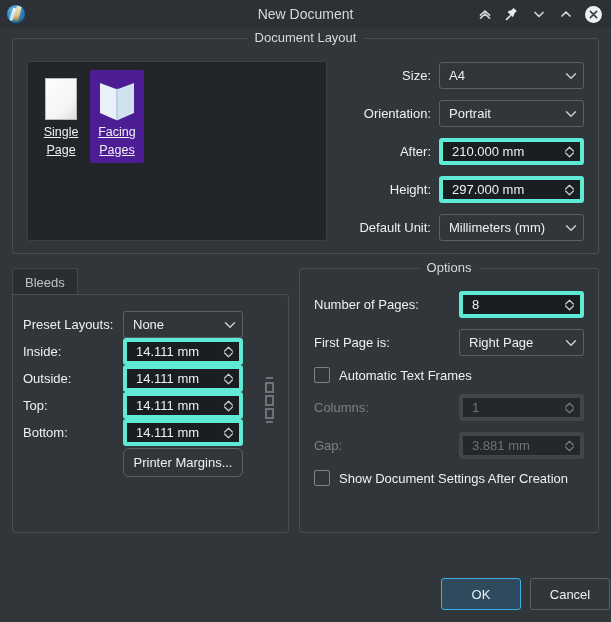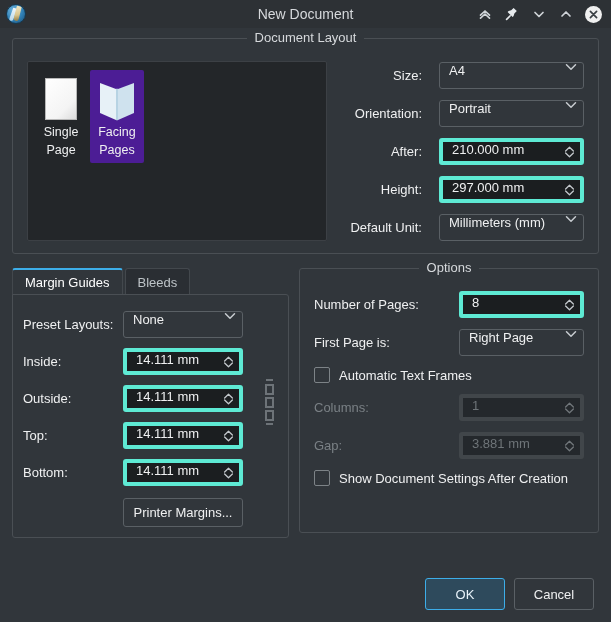--- a/index.html
+++ b/index.html
@@ -117,20 +117,21 @@
   }
   .page-type-list {
     width: 300px;
     background: #232629;
     border: 1px solid #3c4045;
     border-radius: 2px;
     padding: 8px 6px;
     display: flex;
     align-items: flex-start;
     gap: 2px;
+    text-decoration: underline;
   }
   .page-type {
     width: 54px;
     padding: 6px 2px 5px 2px;
     border-radius: 2px;
     text-align: center;
     cursor: pointer;
   }
   .page-type.selected { background: #4c1d95; }
   .pt-icon { height: 46px; display: flex; align-items: center; justify-content: center; }
@@ -150,36 +151,37 @@
   .fields {
     flex: 1;
     display: flex;
     flex-direction: column;
     justify-content: space-between;
     padding-top: 1px;
   }
   .field-row {
     display: flex;
     align-items: center;
-    gap: 17px;
+    gap: 8px;
   }
   .field-label {
     flex: 1;
     text-align: right;
     font-size: 13px;
     color: #eff0f1;
     white-space: nowrap;
   }
 
   
   .combo, .spin {
     width: 145px;
     height: 27px;
     border-radius: 3px;
     display: flex;
+    align-items: center;
     padding: 0 4px 0 9px;
     font-size: 13px;
     position: relative;
     cursor: pointer;
   }
   .combo {
     background: #31363b;
     border: 1px solid #5a6065;
   }
   .spin {
@@ -237,21 +239,21 @@
     border-radius: 0 3px 3px 3px;
     margin-top: -1px;
     padding: 16px 10px 10px 10px;
     display: flex;
     gap: 6px;
   }
   .margin-fields {
     flex: 1;
     display: flex;
     flex-direction: column;
-    gap: 10px;
+    gap: 0;
   }
   .mf-row { display: flex; align-items: center; gap: 8px; }
   .mf-label {
     width: 92px;
     text-align: left;
     font-size: 13px;
     white-space: nowrap;
   }
   .mf-row .combo, .mf-row .spin { width: 120px; }
 
@@ -269,21 +271,21 @@
     border: 1px solid #5a6065;
     background: #31363b;
     color: #eff0f1;
     font-size: 13px;
     font-family: "Liberation Sans", sans-serif;
     cursor: pointer;
     display: flex;
     align-items: center;
     justify-content: center;
   }
-  .printer-margins { width: 120px; margin-left: 100px; margin-top: 2px; }
+  .printer-margins { width: 120px; margin-left: 100px; margin-top: 2px; border-radius: 6px; }
 
   
   .options-panel { flex: 1; }
   .options-inner {
     padding: 22px 14px 10px 14px;
     display: flex;
     flex-direction: column;
     gap: 11px;
   }
   .opt-row { display: flex; align-items: center; gap: 8px; }
@@ -306,21 +308,21 @@
   .check-label { font-size: 13px; }
 
   
   .footer {
     position: absolute;
     left: 0; right: 0;
     bottom: 12px;
     display: flex;
     justify-content: flex-end;
     gap: 9px;
-    padding-right: 17px;
+    padding-right: 1px;
   }
   .footer .btn { width: 80px; height: 32px; }
   .btn-default {
     background: #2e4a5c;
     border-color: #3daee9;
     color: #e8f3fa;
   }
 </style>
 </head>
 <body>
@@ -459,23 +461,20 @@
         </div>
 
       </div>
     </div>
   </div>
 
   <div class="bottom-row">
 
     <div class="tabs-panel">
       <div class="tabbar">
-        <div class="tab active">
-          <span>Margin Guides</span>
-        </div>
         <div class="tab">
           <span>Bleeds</span>
         </div>
       </div>
 
       <div class="tab-body">
         <div class="margin-fields">
 
           <div class="mf-row">
             <div class="mf-label">Preset Layouts:</div>

